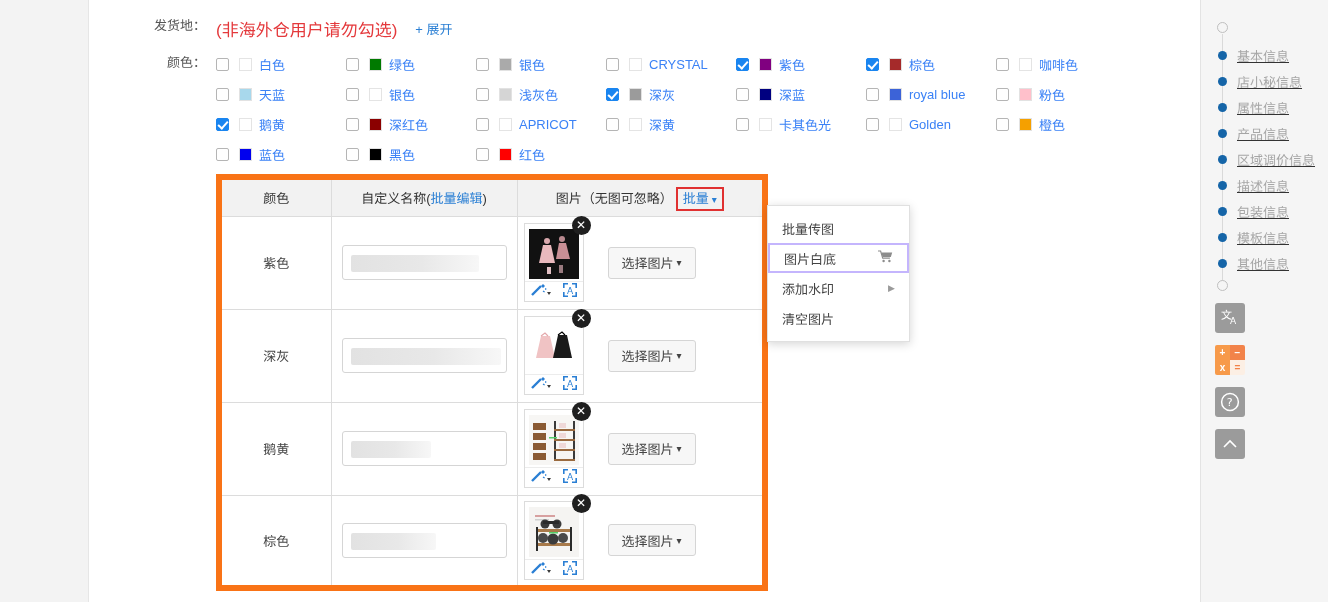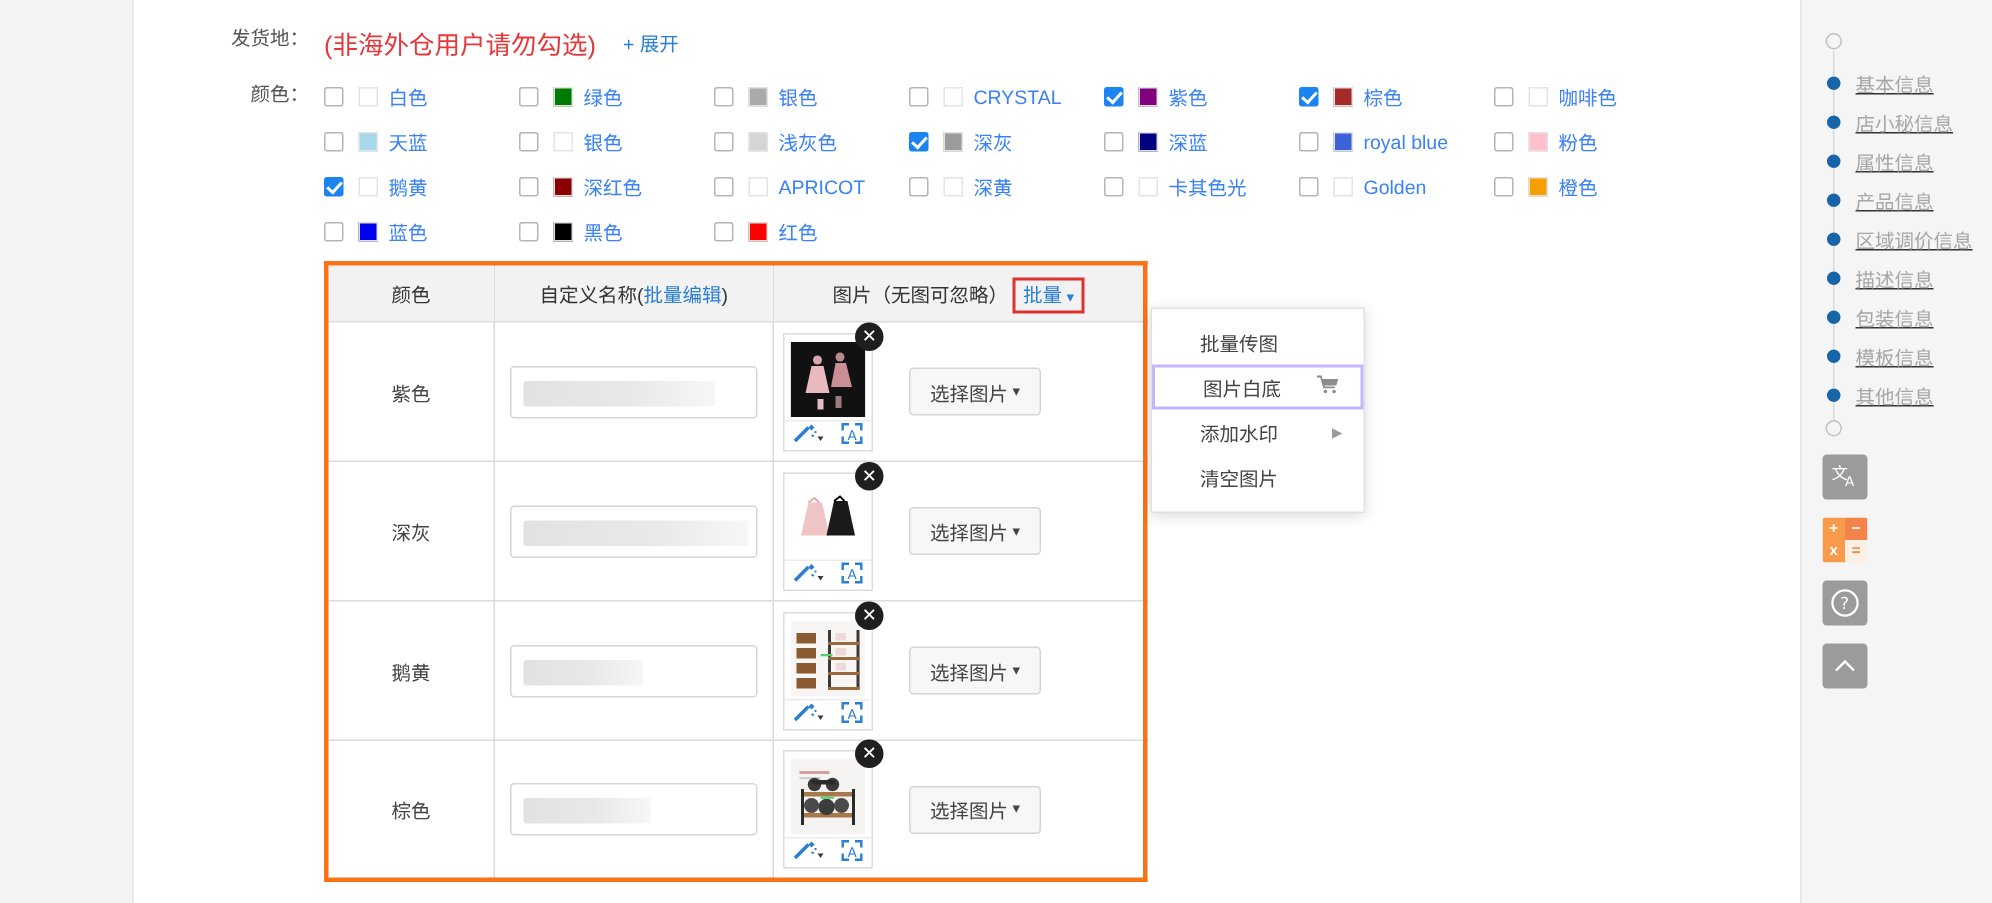--- a/index.html
+++ b/index.html
@@ -193,21 +193,21 @@
   
   .tbl-wrap {
     position: absolute;
     left: 126px; top: 174px;
     width: 546px;
   }
   .tbl {
     border-collapse: collapse;
     width: 546px;
     table-layout: fixed;
-    border: 3px solid #f97316;
+    border: 6px solid #f97316;
   }
   .tbl th {
     background: #f2f2f2;
     border: 1px solid #dcdcdc;
     font-weight: normal;
     font-size: 13px;
     color: #333;
     height: 39px;
     padding: 0 6px;
     position: relative;
@@ -327,21 +327,21 @@
     padding: 0 14px;
     font-size: 13px;
     color: #444;
     cursor: pointer;
     position: relative;
   }
   .menu-item.highlight {
     border: 2px solid #c4b5fd;
     height: 30px;
   }
-  .menu-item .mi-label { flex: 1; margin-left: 18px; }
+  .menu-item .mi-label { flex: 1; }
   .cart-ic { color: #888; margin-left: 6px; }
   .submenu-arrow {
     font-size: 9px;
     color: #9a9a9a;
     margin-left: 6px;
   }
 </style>
 </head>
 <body>
 

